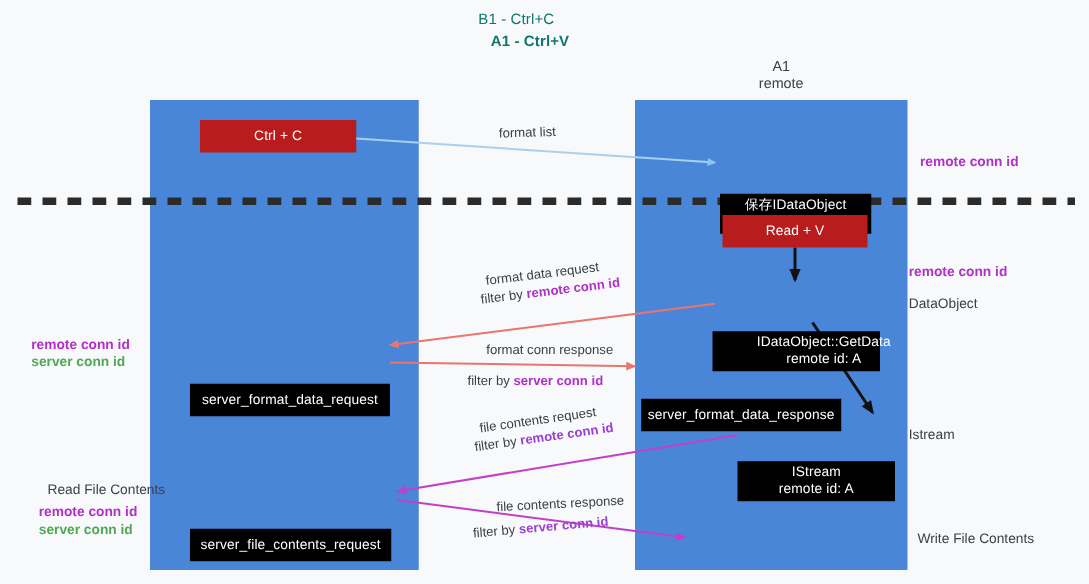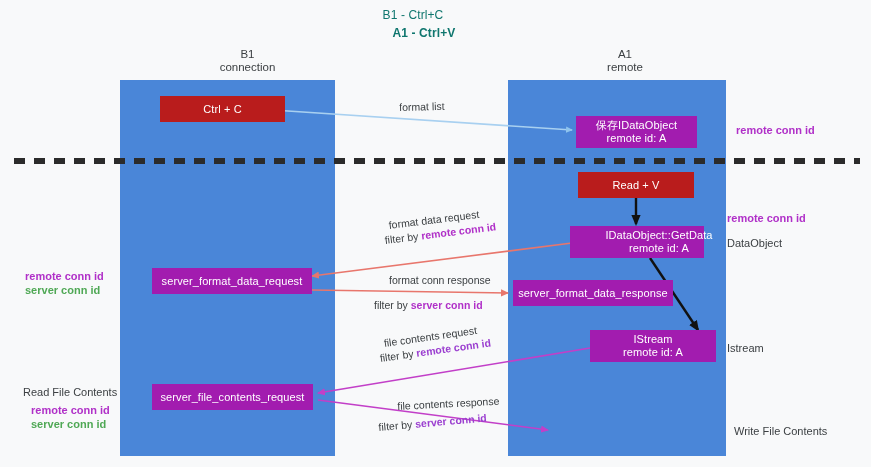--- a/index.html
+++ b/index.html
@@ -48,21 +48,21 @@
     flex-direction: column;
     align-items: center;
     justify-content: center;
     text-align: center;
     color: #ffffff;
     font-size: 11px;
     line-height: 13px;
     letter-spacing: .1px;
   }
   .node.green { background: #b91c1c; }
-  .node.orange { background: #a21caf; }
+  .node.orange { background: #000000; margin-top: 39px; }
   .node .l2 { font-size: 11px; }
   .side-label {
     position: absolute;
     font-size: 11px;
     line-height: 14px;
     color: #3c4043;
     white-space: nowrap;
   }
   .side-label.bold-purple {
     color: #b030c8;
@@ -83,24 +83,20 @@
   .edge-label .hl-violet { color: #9b3fd0; font-weight: bold; }
 </style>
 </head>
 <body>
 
 <div id="canvas">
 
   <div class="title-line" style="left:0; top:8px;">B1 - Ctrl+C</div>
   <div class="title-line" style="left:11px; top:26px;font-weight:bold;">A1 - Ctrl+V</div>
 
-  <div class="col-header" style="left:160px; top:48px; width:175px;">
-    <div>B1</div>
-    <div>connection</div>
-  </div>
   <div class="col-header" style="left:545px; top:48px; width:160px;">
     <div>A1</div>
     <div>remote</div>
   </div>
 
   <div class="column" style="left:120px; top:80px; width:215px; height:376px;"></div>
   <div class="column" style="left:508px; top:80px; width:218px; height:376px;"></div>
 
   <svg id="svg-layer" viewBox="0 0 871 467">
     <defs>
@@ -195,17 +191,17 @@
 
   <div class="side-label bold-purple" style="left:736px; top:123px;">remote conn id</div>
   <div class="side-label bold-purple" style="left:727px; top:211px;">remote conn id</div>
   <div class="side-label" style="left:727px; top:236px;">DataObject</div>
   <div class="side-label" style="left:727px; top:341px;">Istream</div>
   <div class="side-label" style="left:734px; top:424px;">Write File Contents</div>
 
   <div class="side-label bold-purple" style="left:25px; top:269px;">remote conn id</div>
   <div class="side-label bold-green" style="left:25px; top:283px;">server conn id</div>
 
-  <div class="side-label" style="left:23px; top:385px;">Read File Contents</div>
+  <div class="side-label" style="left:38px; top:385px;">Read File Contents</div>
   <div class="side-label bold-purple" style="left:31px; top:403px;">remote conn id</div>
   <div class="side-label bold-green" style="left:31px; top:417px;">server conn id</div>
 
 </div>
 
 </body></html>

